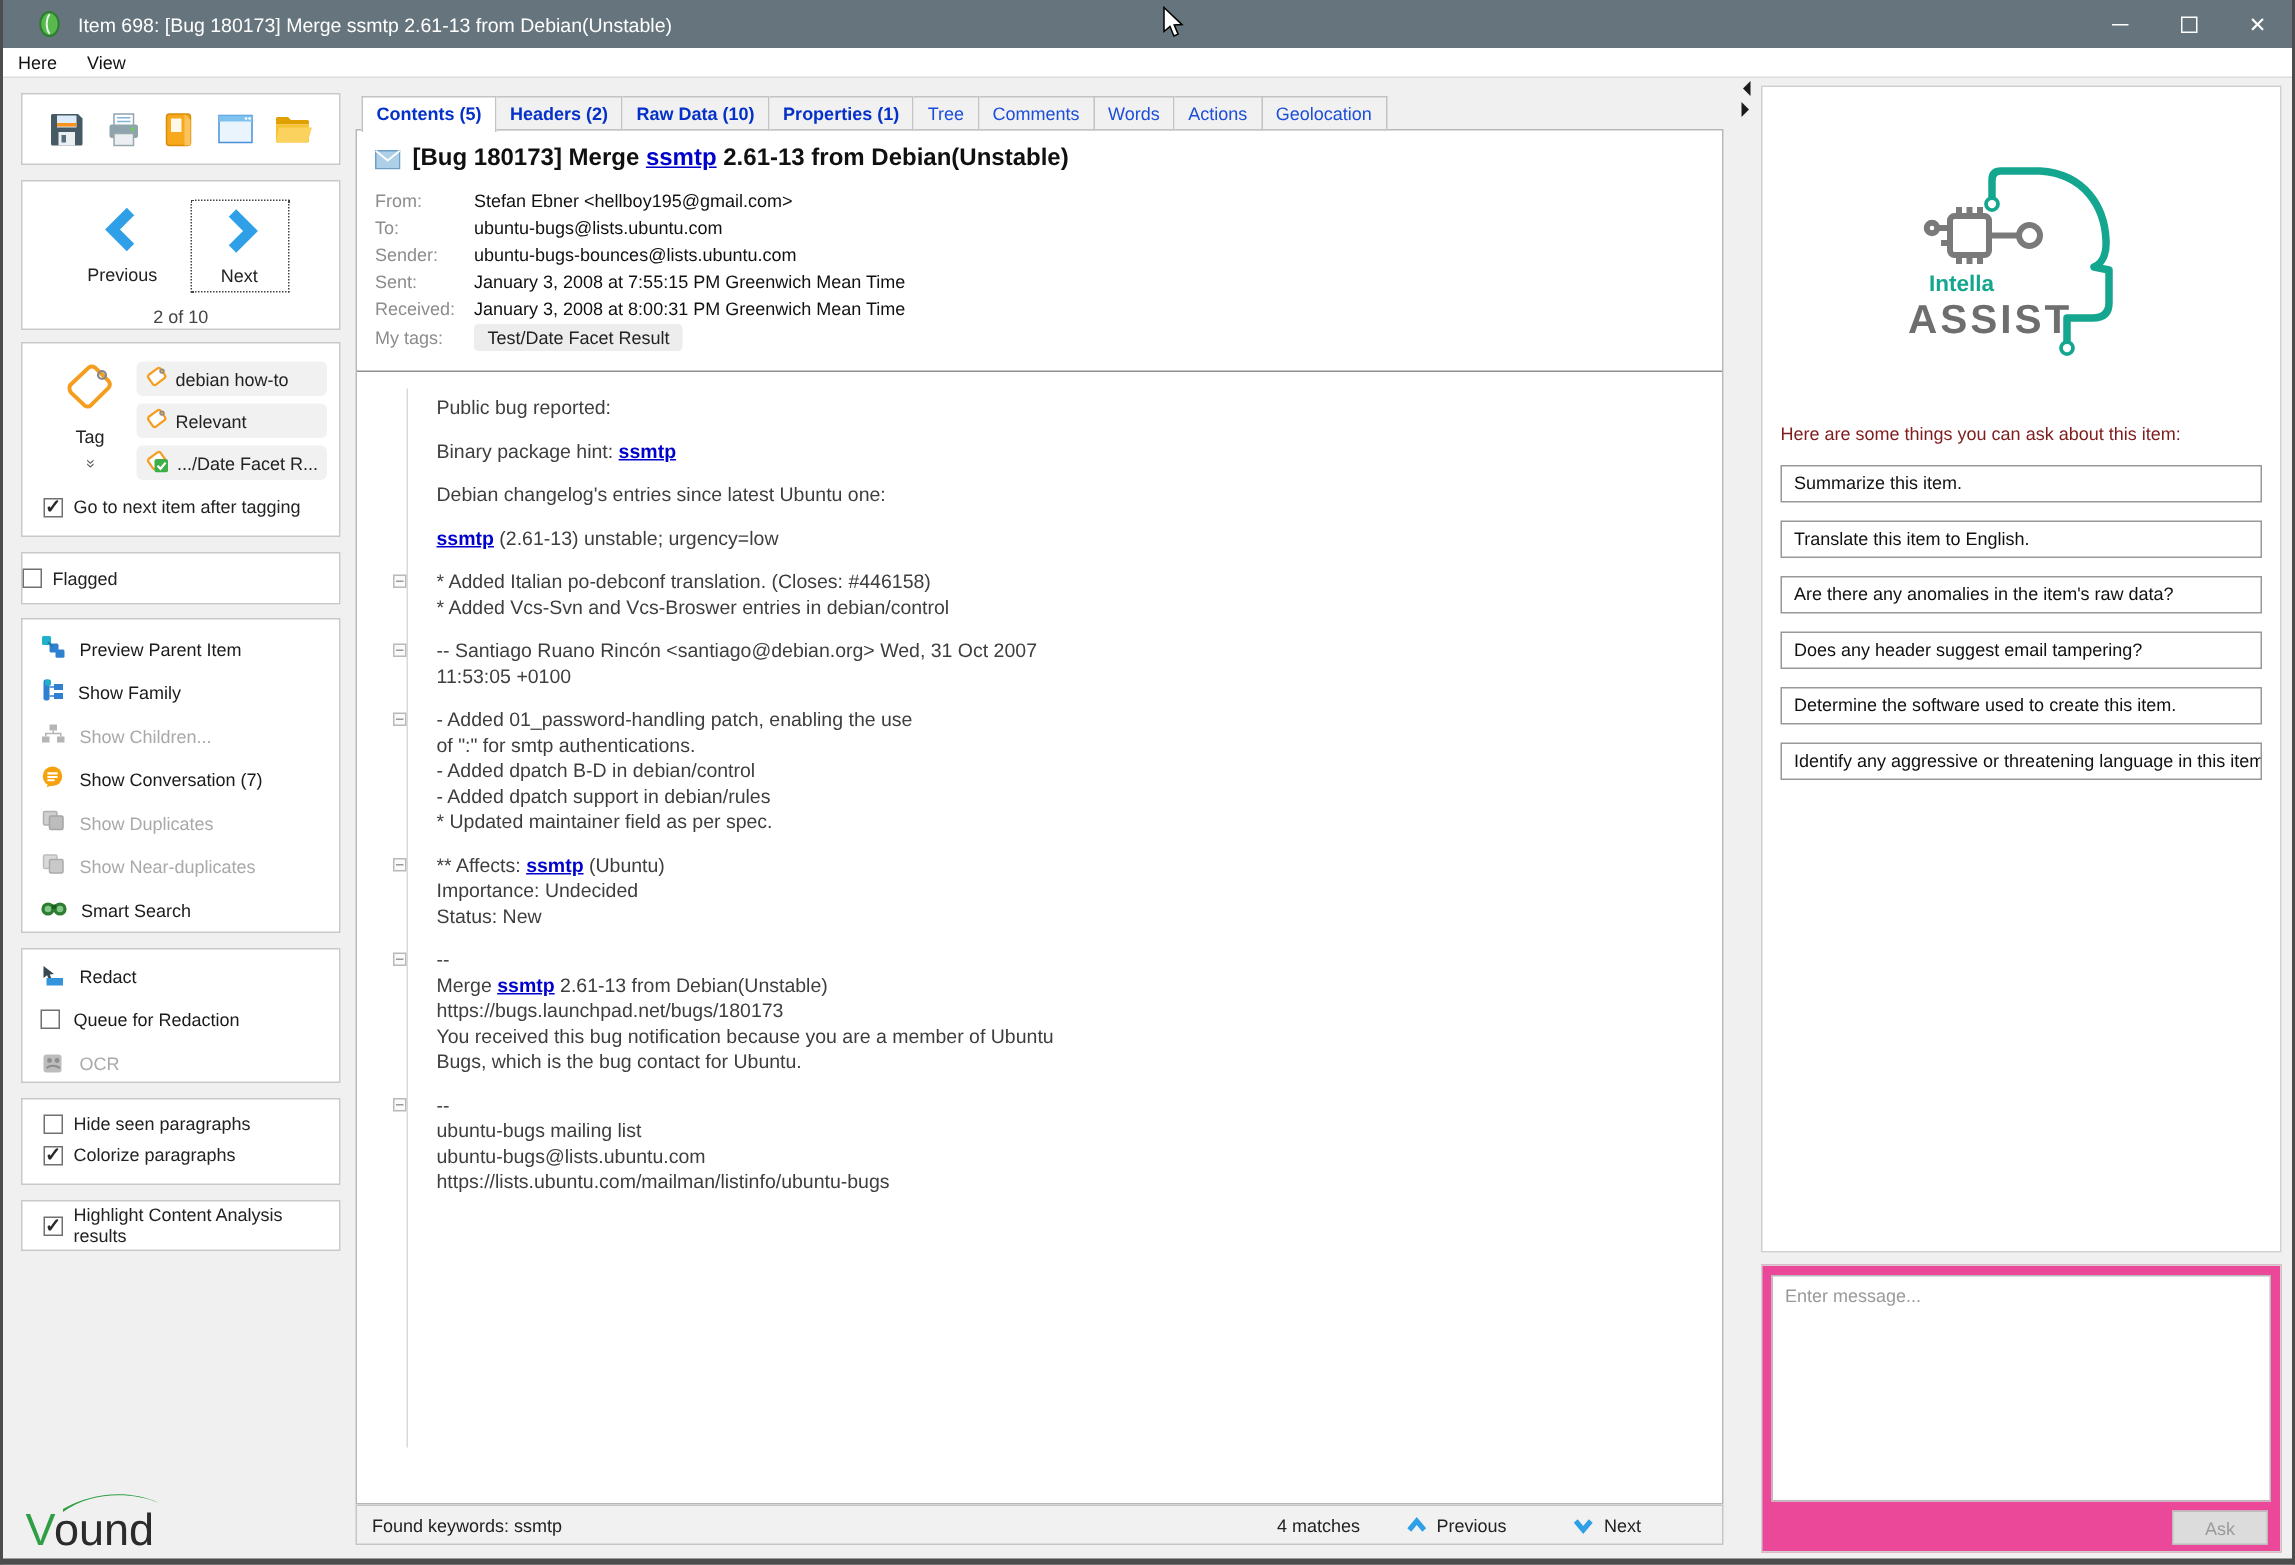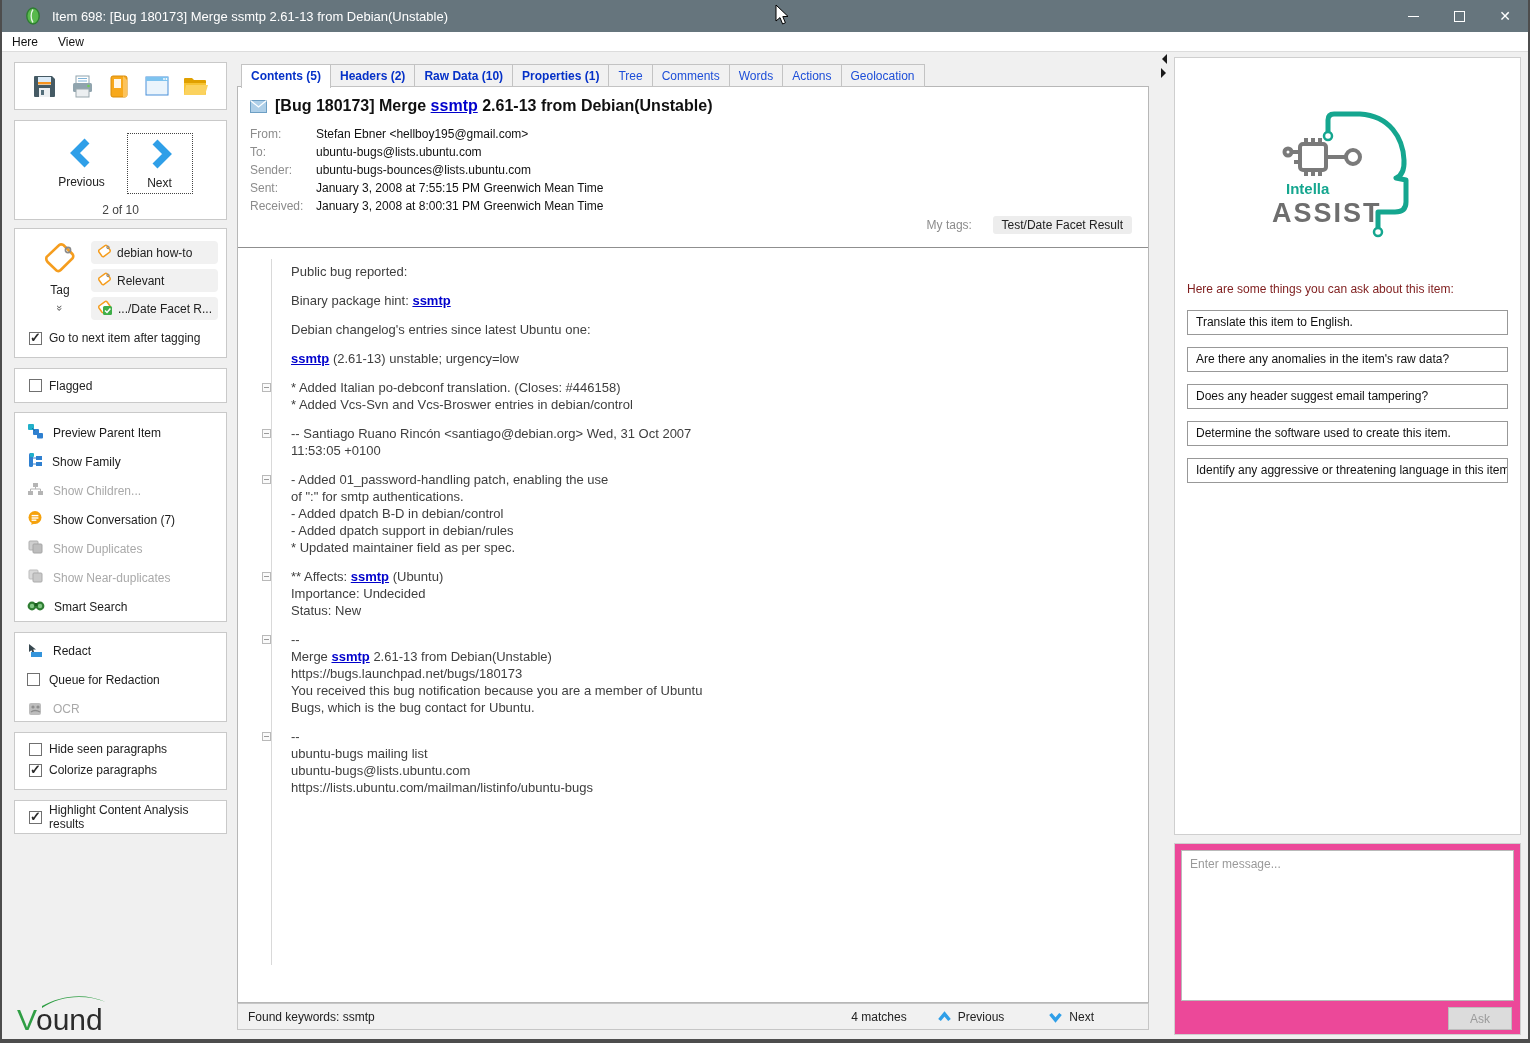--- a/index.html
+++ b/index.html
@@ -218,21 +218,21 @@
           </div>
         </div>
     </div>
     <div class="cbrow" style="padding:6px 0 0 14px;">
       <span class="cb on"></span>
       <span>Go to next item after tagging</span>
     </div>
   </div>
 
   <div class="card" style="top:368px; height:35px; display:flex; align-items:center;">
-    <div class="cbrow" style="padding-left:14px;">
+    <div class="cbrow" style="padding-left:0;">
       <span class="cb"></span>
       <span>Flagged</span>
     </div>
   </div>
 
   <div class="card" style="top:412px; height:210px; padding-top:5px;">
     <div id="actions-list">
         <div class="actrow">
           <span><svg width="17" height="16" viewBox="0 0 17 16">
               <rect x="1" y="1" width="6" height="6" rx="1" fill="#21b0c9"></rect>
@@ -386,21 +386,21 @@
           </div>
           <div class="frow">
             <span class="fl">Sent:</span>
             <span class="fv">January 3, 2008 at 7:55:15 PM Greenwich Mean Time</span>
           </div>
           <div class="frow">
             <span class="fl">Received:</span>
             <span class="fv">January 3, 2008 at 8:00:31 PM Greenwich Mean Time</span>
           </div>
         </div>
-      <div class="frow" style="margin-top:1px;justify-content:flex-end;">
+      <div class="frow" style="margin-top:1px;">
         <span class="fl">My tags:</span>
         <span class="mytag">Test/Date Facet Result</span>
       </div>
     </div>
     <div class="mailbody">
       <div class="gutter"></div>
       <div class="paras" id="body-paras">
           <div class="para"><span>Public bug reported:</span></div>
           <div class="para"><span>Binary package hint: </span><span class="lnk">ssmtp</span></div>
           <div class="para"><span>Debian changelog's entries since latest Ubuntu one:</span></div>
@@ -453,20 +453,21 @@
           <line x1="52" y1="60" x2="46" y2="60"></line>
         <line x1="78" y1="55" x2="98" y2="55"></line>
         <circle cx="105" cy="55" r="7"></circle>
         <circle cx="40" cy="50" r="3.5"></circle>
       </g>
       <text x="38" y="92" font-family="Liberation Sans, sans-serif" font-size="15" font-weight="bold" fill="#15a68f">Intella</text>
       <text x="24" y="120" font-family="Liberation Sans, sans-serif" font-size="27" font-weight="bold" letter-spacing="2" fill="#6e6e6e">ASSIST</text>
     </svg>
     <div class="intro">Here are some things you can ask about this item:</div>
     <div id="suggestions">
+        <button class="sugg">Summarize this item.</button>
         <button class="sugg">Translate this item to English.</button>
         <button class="sugg">Are there any anomalies in the item's raw data?</button>
         <button class="sugg">Does any header suggest email tampering?</button>
         <button class="sugg">Determine the software used to create this item.</button>
         <button class="sugg">Identify any aggressive or threatening language in this item.</button>
       </div>
   </div>
 
   <div class="msgcard">
     <textarea placeholder="Enter message..." style=""></textarea>

